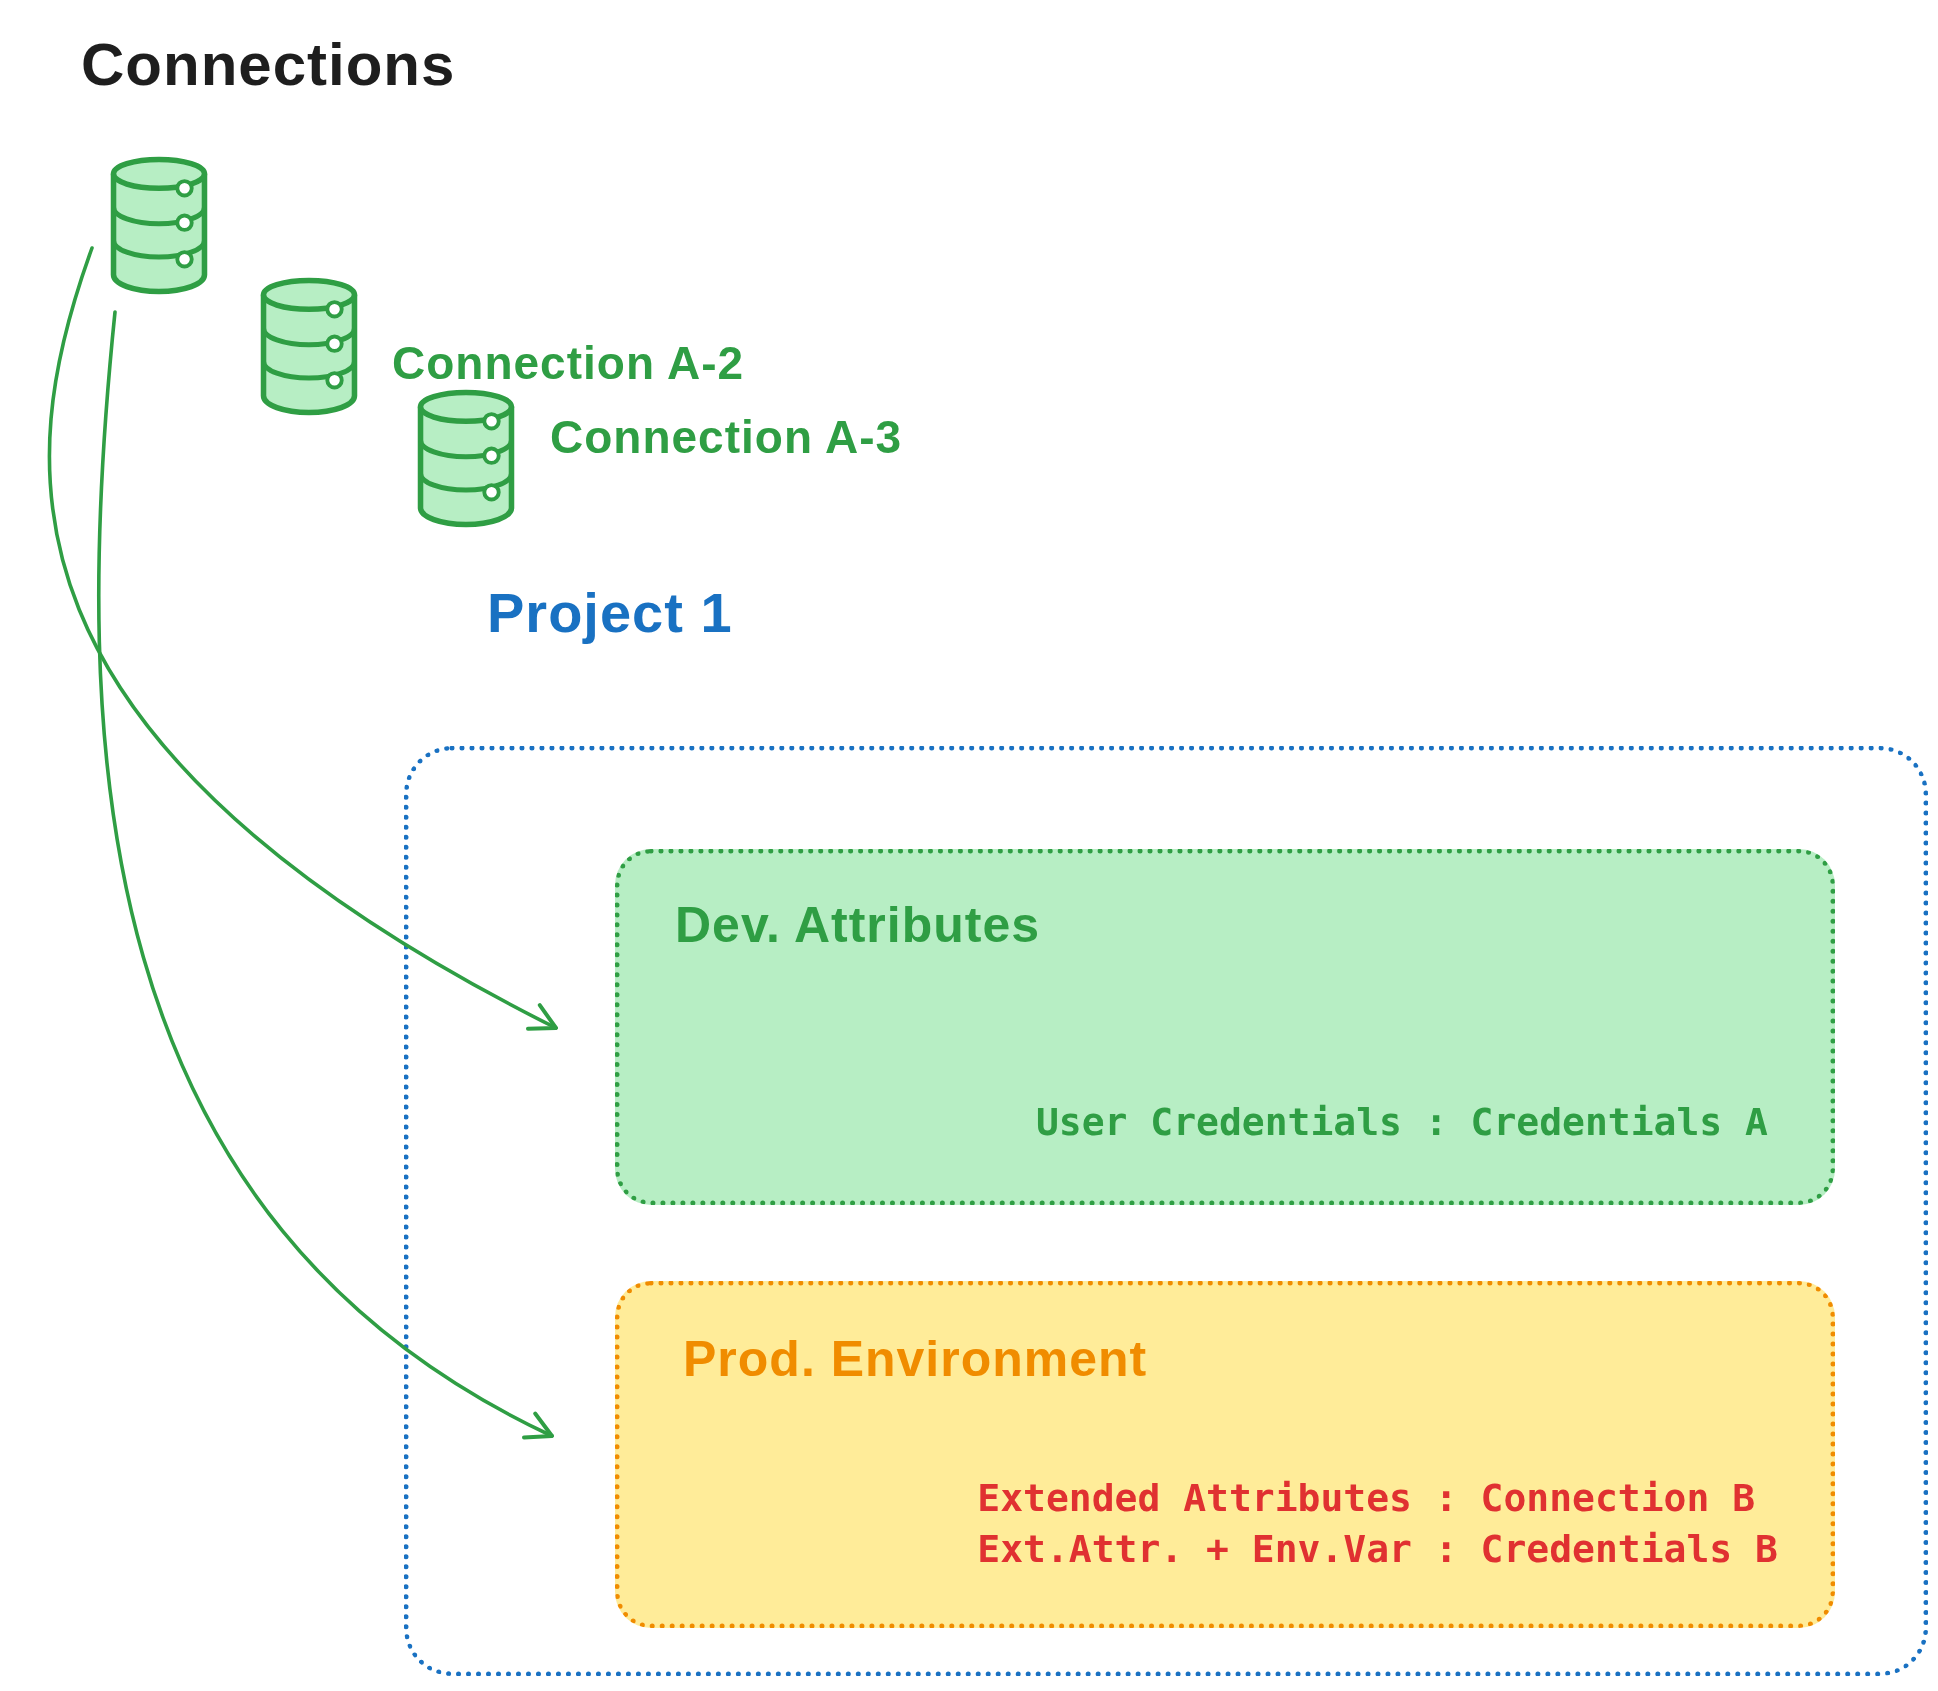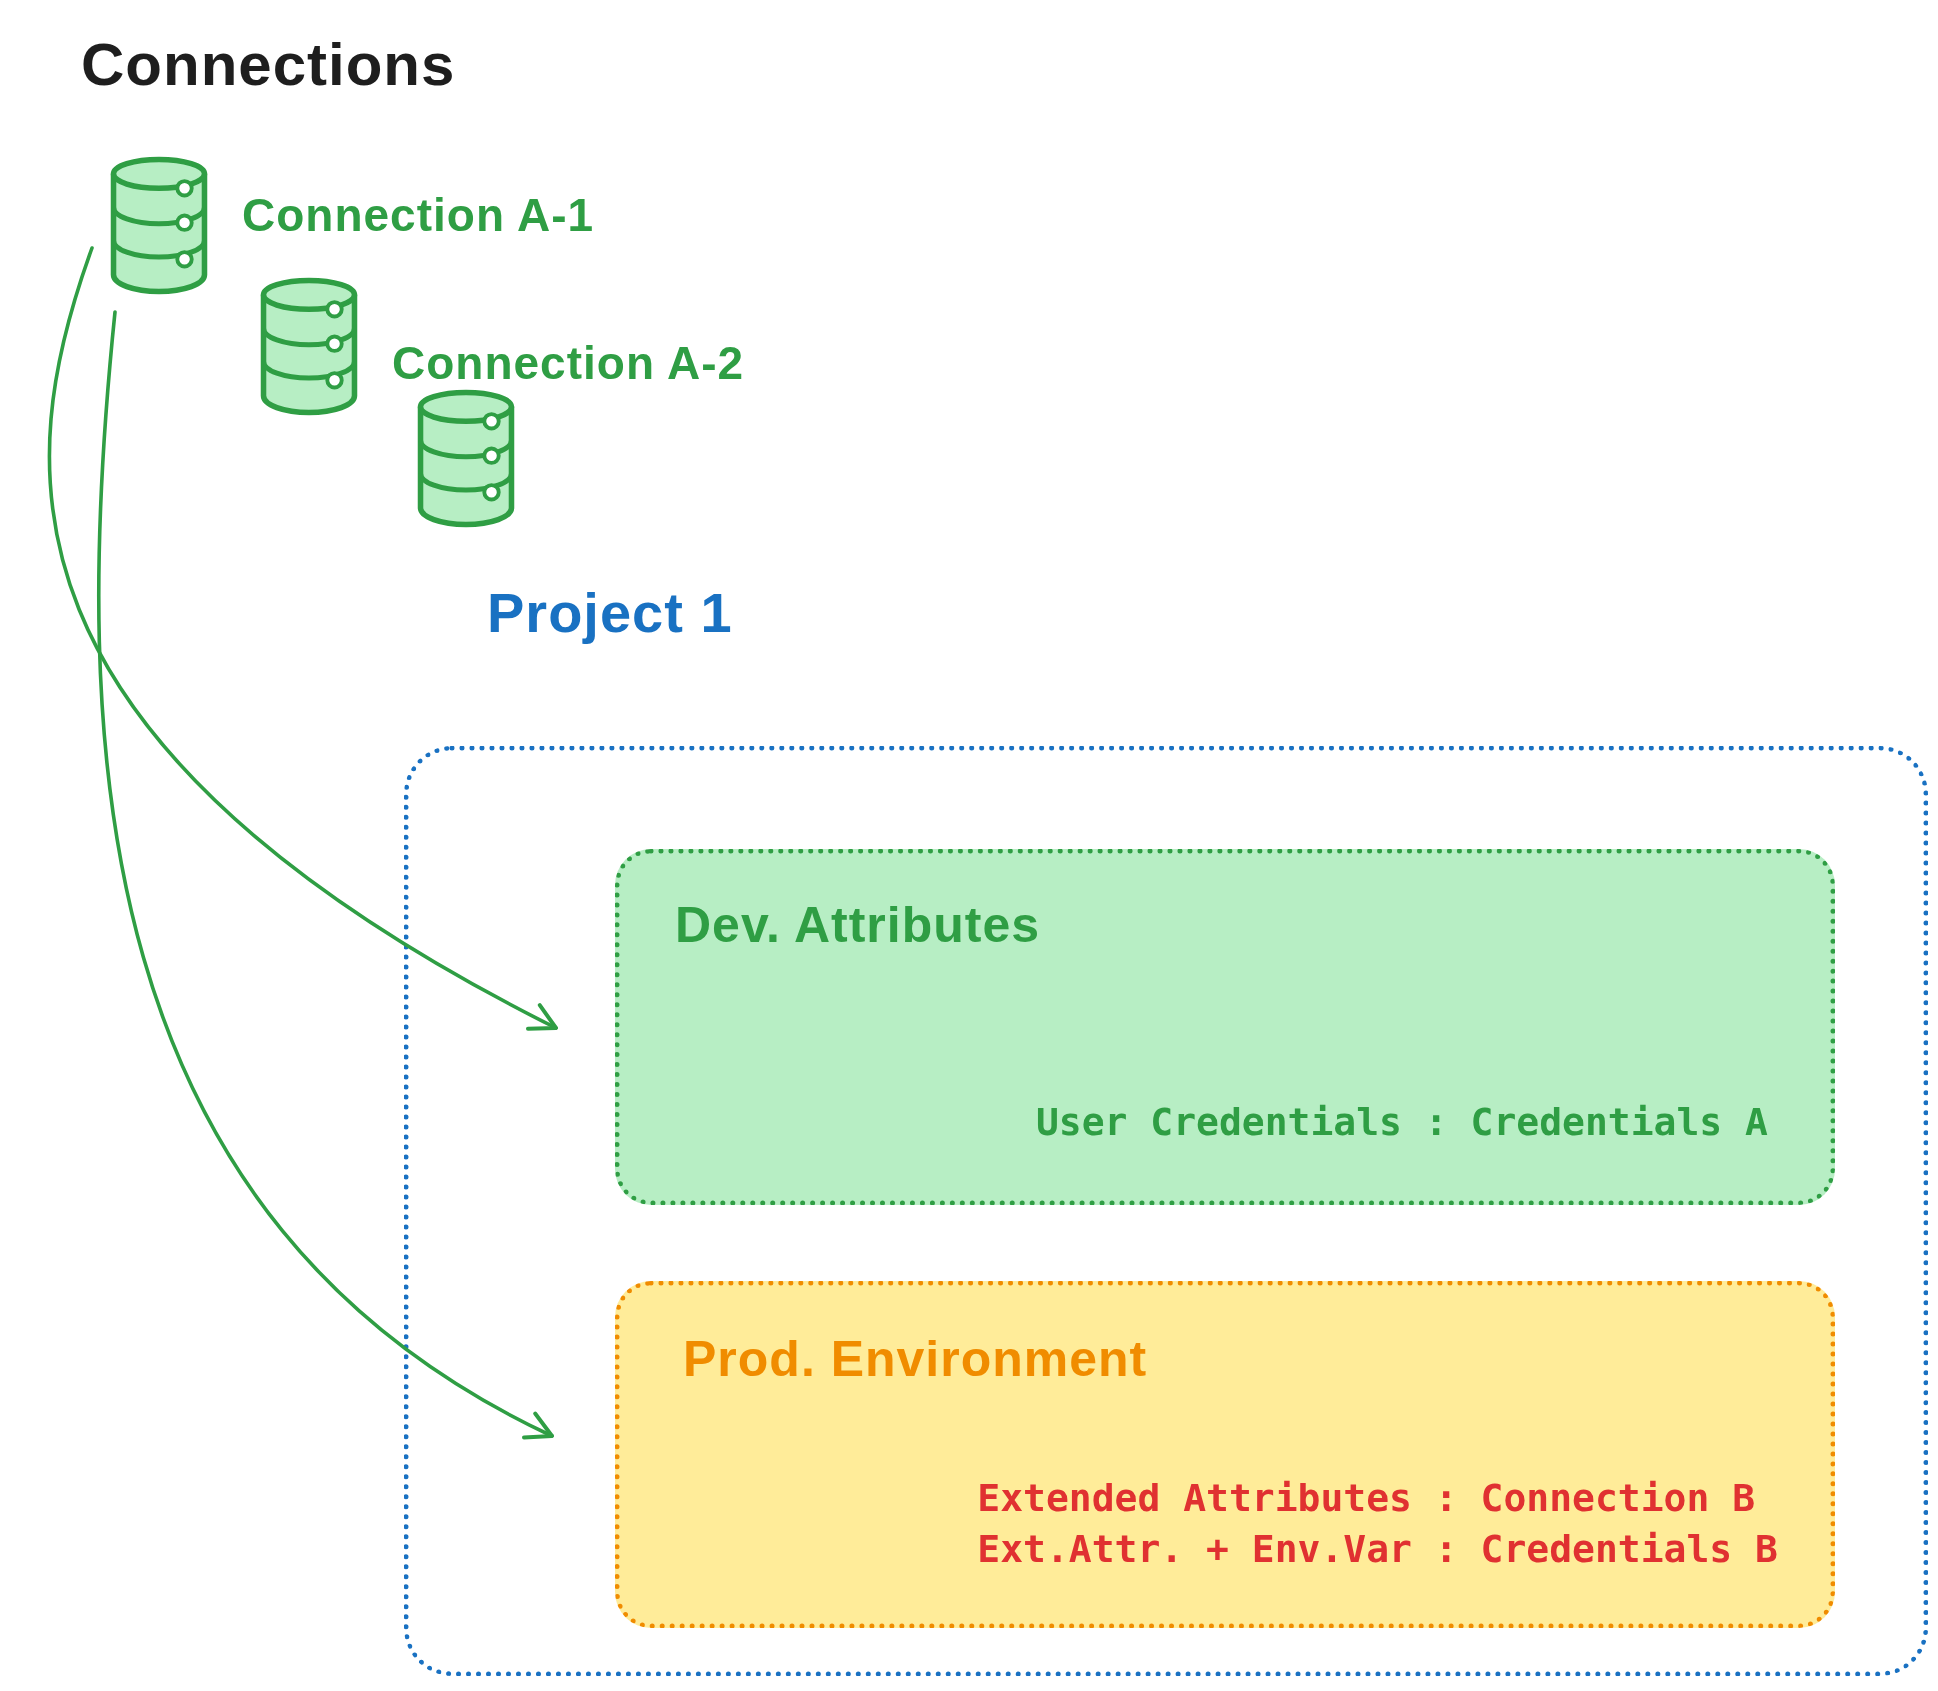--- a/index.html
+++ b/index.html
@@ -131,34 +131,34 @@
     <path class="arrow-path" d="M 115 312 C 70 750, 90 1220, 552 1436" marker-end="url(#ah)"></path>
   </svg>
 
   <div class="connections-title hand">Connections</div>
 
   <div class="db d1">
     <svg width="112" height="142" viewBox="0 0 100 128">
         <use href="#db-cylinder"></use>
       </svg>
   </div>
-  <div class="conn-label l1 hand">Connection A-1</div>
 
   <div class="db d2">
     <svg width="112" height="142" viewBox="0 0 100 128">
         <use href="#db-cylinder"></use>
       </svg>
   </div>
   <div class="conn-label l2 hand">Connection A-2</div>
 
   <div class="db d3">
     <svg width="112" height="142" viewBox="0 0 100 128">
         <use href="#db-cylinder"></use>
       </svg>
   </div>
+  <div class="conn-label l3 hand">Connection A-3</div>
 
   <div class="project-title hand">Project 1</div>
 
   <div class="project-box">
 
     <div class="env dev">
       <div class="env-title dev-title hand">Dev. Attributes</div>
       <div class="dev-cred mono">User Credentials : Credentials A</div>
     </div>
 

